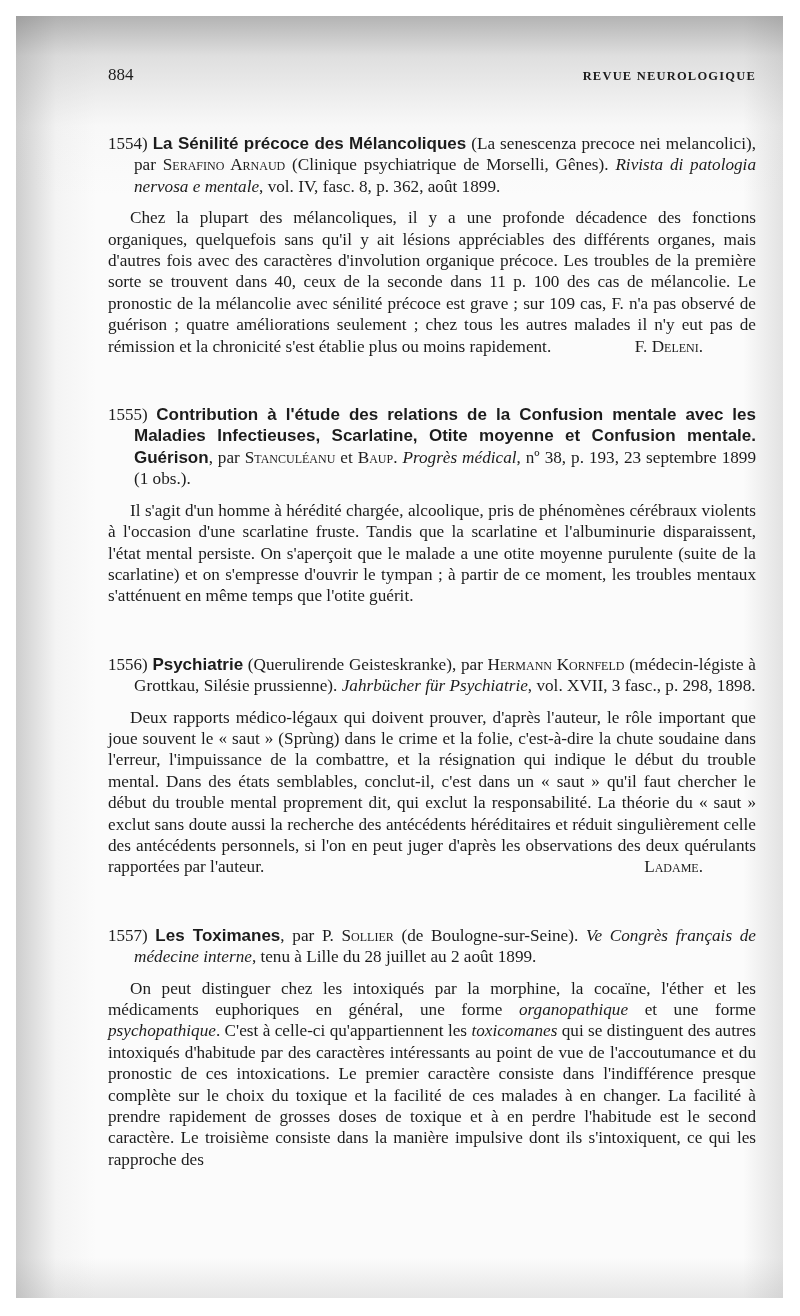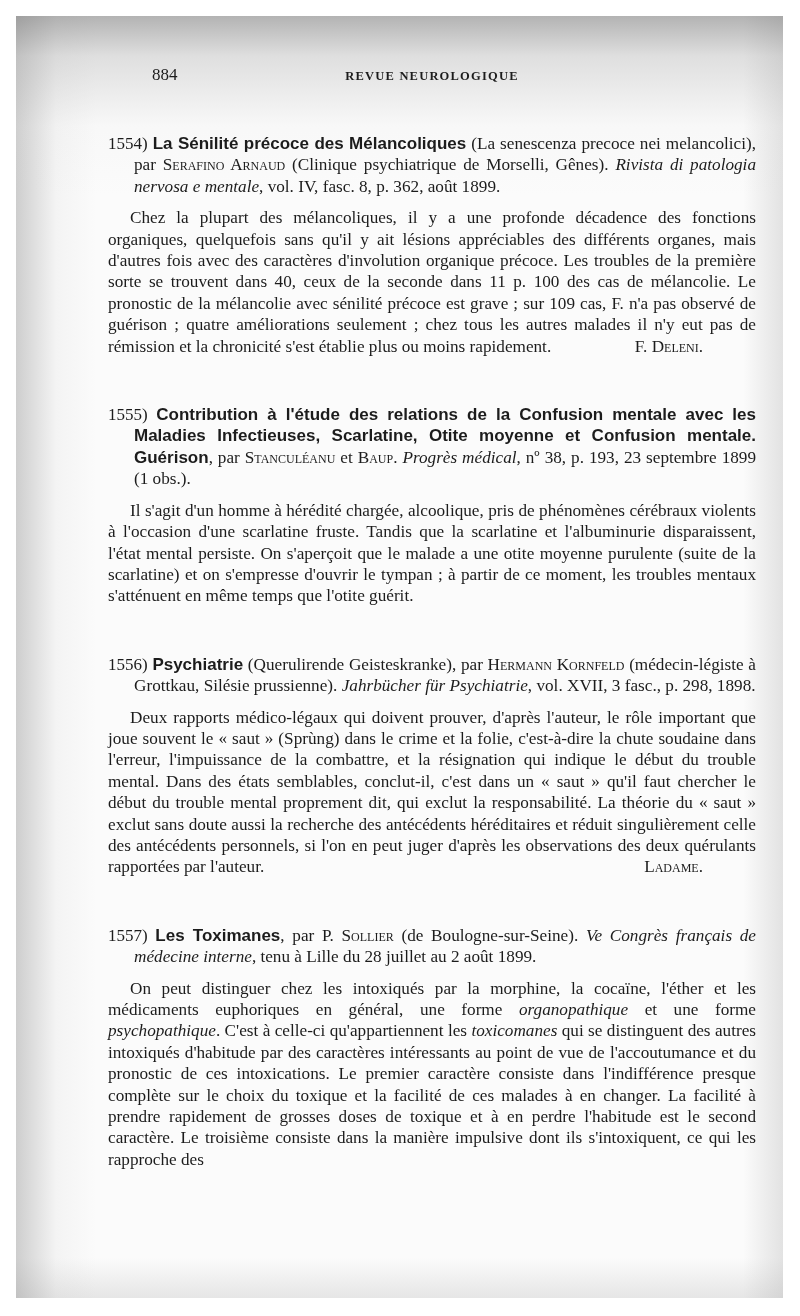--- a/index.html
+++ b/index.html
@@ -12,23 +12,23 @@
       linear-gradient(270deg, rgba(180,180,180,0.35) 0px, rgba(255,255,255,0) 40px),
       linear-gradient(0deg, rgba(190,190,190,0.35) 0px, rgba(255,255,255,0) 40px),
       #fbfbfb;
   }
   .content {
     position: absolute; left: 92px; top: 46px; width: 648px;
     font-family: "Liberation Serif", "DejaVu Serif", serif;
     color: #1c1c1c; font-size: 17.2px; line-height: 21.4px;
   }
   .running-head { position: relative; height: 24px; margin-bottom: 12px; }
-  .page-number { position: absolute; left: 0; top: 2px; font-size: 17px; margin-left: 44px; }
+  .page-number { position: absolute; left: 0; top: 2px; font-size: 17px; }
   .journal-title {
-    position: absolute; left: 0; right: 0; top: 4px; text-align: center;
+    position: absolute; left: 0; right: 0; top: 4px; text-align: right;
     font-size: 12.5px; letter-spacing: 1.2px; font-weight: bold; font-variant: small-caps;
   }
   .entry { margin-bottom: 10px; }
   .entry-head { text-align: justify; padding-left: 26px; text-indent: -26px; margin-bottom: 10px; margin-top: 47px; }
   .entry-no { font-size: 17px; }
   .entry-title { font-family: "Liberation Sans", "DejaVu Sans", sans-serif; font-weight: bold; font-size: 17px; }
   .sc { font-variant: small-caps; }
   .it { font-style: italic; }
   .para { text-align: justify; text-indent: 22px; margin: 0; }
   .signature-line { text-align: justify; font-family: Liberation Serif, serif; }

